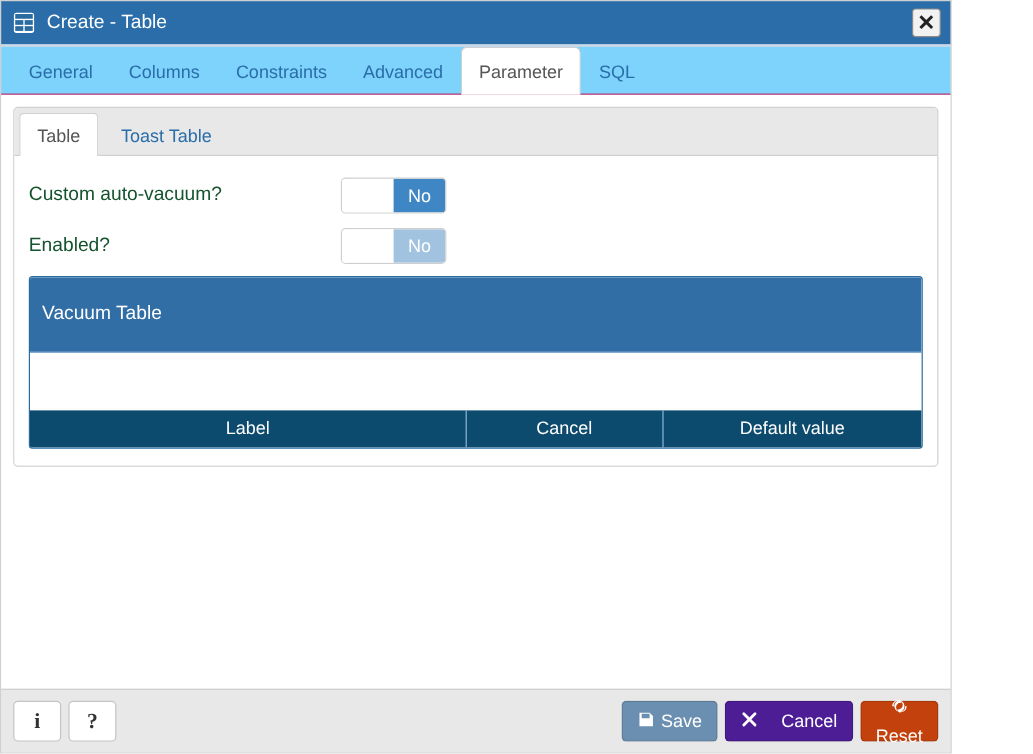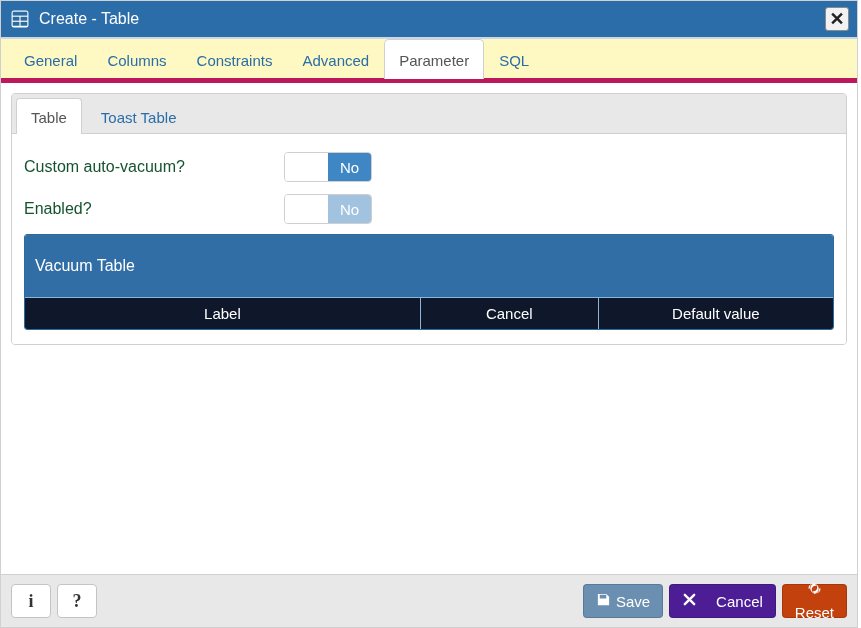--- a/index.html
+++ b/index.html
@@ -4,21 +4,21 @@
 <style>
   * { box-sizing: border-box; }
   html, body {
     margin: 0; padding: 0;
     font-family: "Helvetica Neue", Helvetica, Arial, sans-serif;
     font-size: 15px;
     color: #333;
     background: #fff;
   }
   .dialog {
-    width: 858px; height: 628px;
+    width: 793px; height: 628px;
     border: 1px solid #d0d0d0;
     display: flex; flex-direction: column;
     background: #e8e8e8;
   }
   
   .titlebar {
     background: #2a6da8;
     color: #fff;
     display: flex; align-items: center;
     padding: 6px 8px;
@@ -40,24 +40,24 @@
     color: #222;
     cursor: pointer;
     font-size: 18px; line-height: 1;
     font-weight: bold;
   }
   
   .topline {
     height: 2px; background: #c9d7e6;
   }
   .tabs-main {
-    background: #fef9c3;
+    background: #7dd3fc;
     display: flex;
     padding: 0 8px;
-    border-bottom: 5px solid #be185d;
+    border-bottom: 1px solid #be185d;
   }
   .tabs-main .tab {
     padding: 12px 14px 10px 14px;
     color: #2a6da8;
     cursor: pointer;
     border: 1px solid transparent;
     border-bottom: none;
     margin-bottom: -1px;
     border-radius: 5px 5px 0 0;
     font-size: 15px;
@@ -144,22 +144,23 @@
   }
   .vacuum-title {
     background: #326ea6;
     color: #fff;
     padding: 22px 10px;
     font-size: 16px;
     border-bottom: 1px solid #8fb5d6;
   }
   .vacuum-head {
     display: flex;
-    background: #0f172a;
+    background: #0c4a6e;
     color: #fff;
+    margin-top: 48px;
   }
   .vacuum-head .col {
     padding: 7px 8px;
     font-size: 15px;
     text-align: center;
   }
   .vacuum-head .col.label { flex: 0 0 49%; border-right: 1px solid #8fb5d6; }
   .vacuum-head .col.value { flex: 0 0 22%; border-right: 1px solid #8fb5d6; }
   .vacuum-head .col.default { flex: 1; }
 

